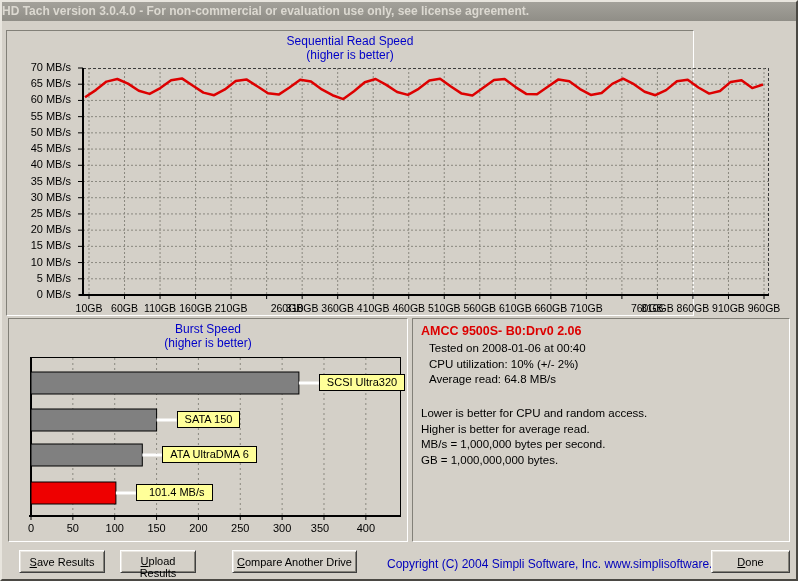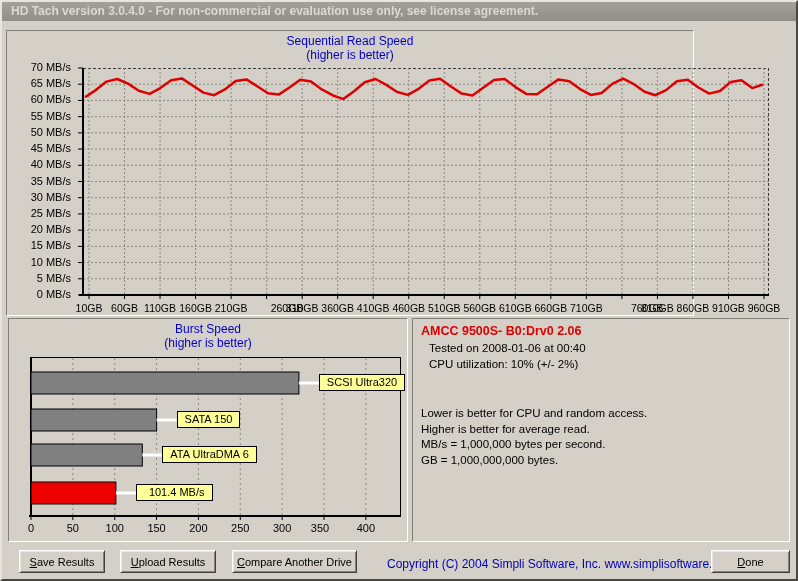--- a/index.html
+++ b/index.html
@@ -1,21 +1,21 @@
 <!DOCTYPE html>
 <html><head>
 <meta charset="utf-8">
 <style>
   html,body{margin:0;padding:0;background:#55534e;}
   *{box-sizing:border-box;font-family:"Liberation Sans",sans-serif;}
   .window{position:relative;width:798px;height:581px;background:#d4d0c8;
     border:2px solid;border-color:#e8e5de #4a4843 #4a4843 #e8e5de;overflow:hidden;}
   .titlebar{position:absolute;left:0;top:0;width:794px;height:19px;
     background:linear-gradient(to bottom,#a3a19a,#908e87);
-    color:#dcd9d1;font-weight:bold;font-size:12px;line-height:19px;padding-left:9px;
+    color:#dcd9d1;font-weight:bold;font-size:12px;line-height:19px;padding-left:0;
     white-space:nowrap;overflow:hidden;}
   .panel{position:absolute;border:1px solid;border-color:#828078 #ffffff #ffffff #828078;}
   .chart-title{position:absolute;width:100%;text-align:center;color:#0000c8;font-size:12px;}
   .read-panel{left:4px;top:28px;width:688px;height:286px;}
   .burst-panel{left:6px;top:316px;width:400px;height:224px;}
   .info-panel{left:410px;top:316px;width:378px;height:224px;}
   .ylabel{position:absolute;left:2px;width:62px;text-align:right;font-size:11px;color:#000;}
   .xlabel{position:absolute;width:38px;text-align:center;font-size:10.5px;color:#000;}
   .bxlabel{position:absolute;width:30px;text-align:center;font-size:11px;color:#000;}
   .bar-tag{position:absolute;background:#ffff99;border:1px solid #000;color:#000;
@@ -210,33 +210,34 @@
         <div class="bxlabel" style="left: 296px; top: 203px;">350</div>
         <div class="bxlabel" style="left: 341.842px; top: 203px;">400</div>
       </div>
   </div>
 
   <div class="panel info-panel">
     <div class="info-head">AMCC 9500S- B0:Drv0 2.06</div>
     <div class="stats" id="infoStats">
         <div class="info-line">Tested on 2008-01-06 at 00:40</div>
         <div class="info-line">CPU utilization: 10% (+/- 2%)</div>
+        <div class="info-line">Average read: 64.8 MB/s</div>
       </div>
     <div class="notes" id="infoNotes">
         <div class="info-line">Lower is better for CPU and random access.</div>
         <div class="info-line">Higher is better for average read.</div>
         <div class="info-line">MB/s = 1,000,000 bytes per second.</div>
         <div class="info-line">GB = 1,000,000,000 bytes.</div>
       </div>
   </div>
 
   <button class="btn" style="left:17px;top:548px;width:86px;">
     <span><u>S</u>ave Results</span>
   </button>
-  <button class="btn" style="left:118px;top:548px;width:96px;">
+  <button class="btn" style="left:118px;top:548px;width:76px;">
     <span><u>U</u>pload Results</span>
   </button>
   <button class="btn" style="left:230px;top:548px;width:125px;">
     <span><u>C</u>ompare Another Drive</span>
   </button>
   <div class="copyright">Copyright (C) 2004 Simpli Software, Inc. www.simplisoftware.com</div>
   <button class="btn" style="left:709px;top:548px;width:79px;">
     <span><u>D</u>one</span>
   </button>
 

